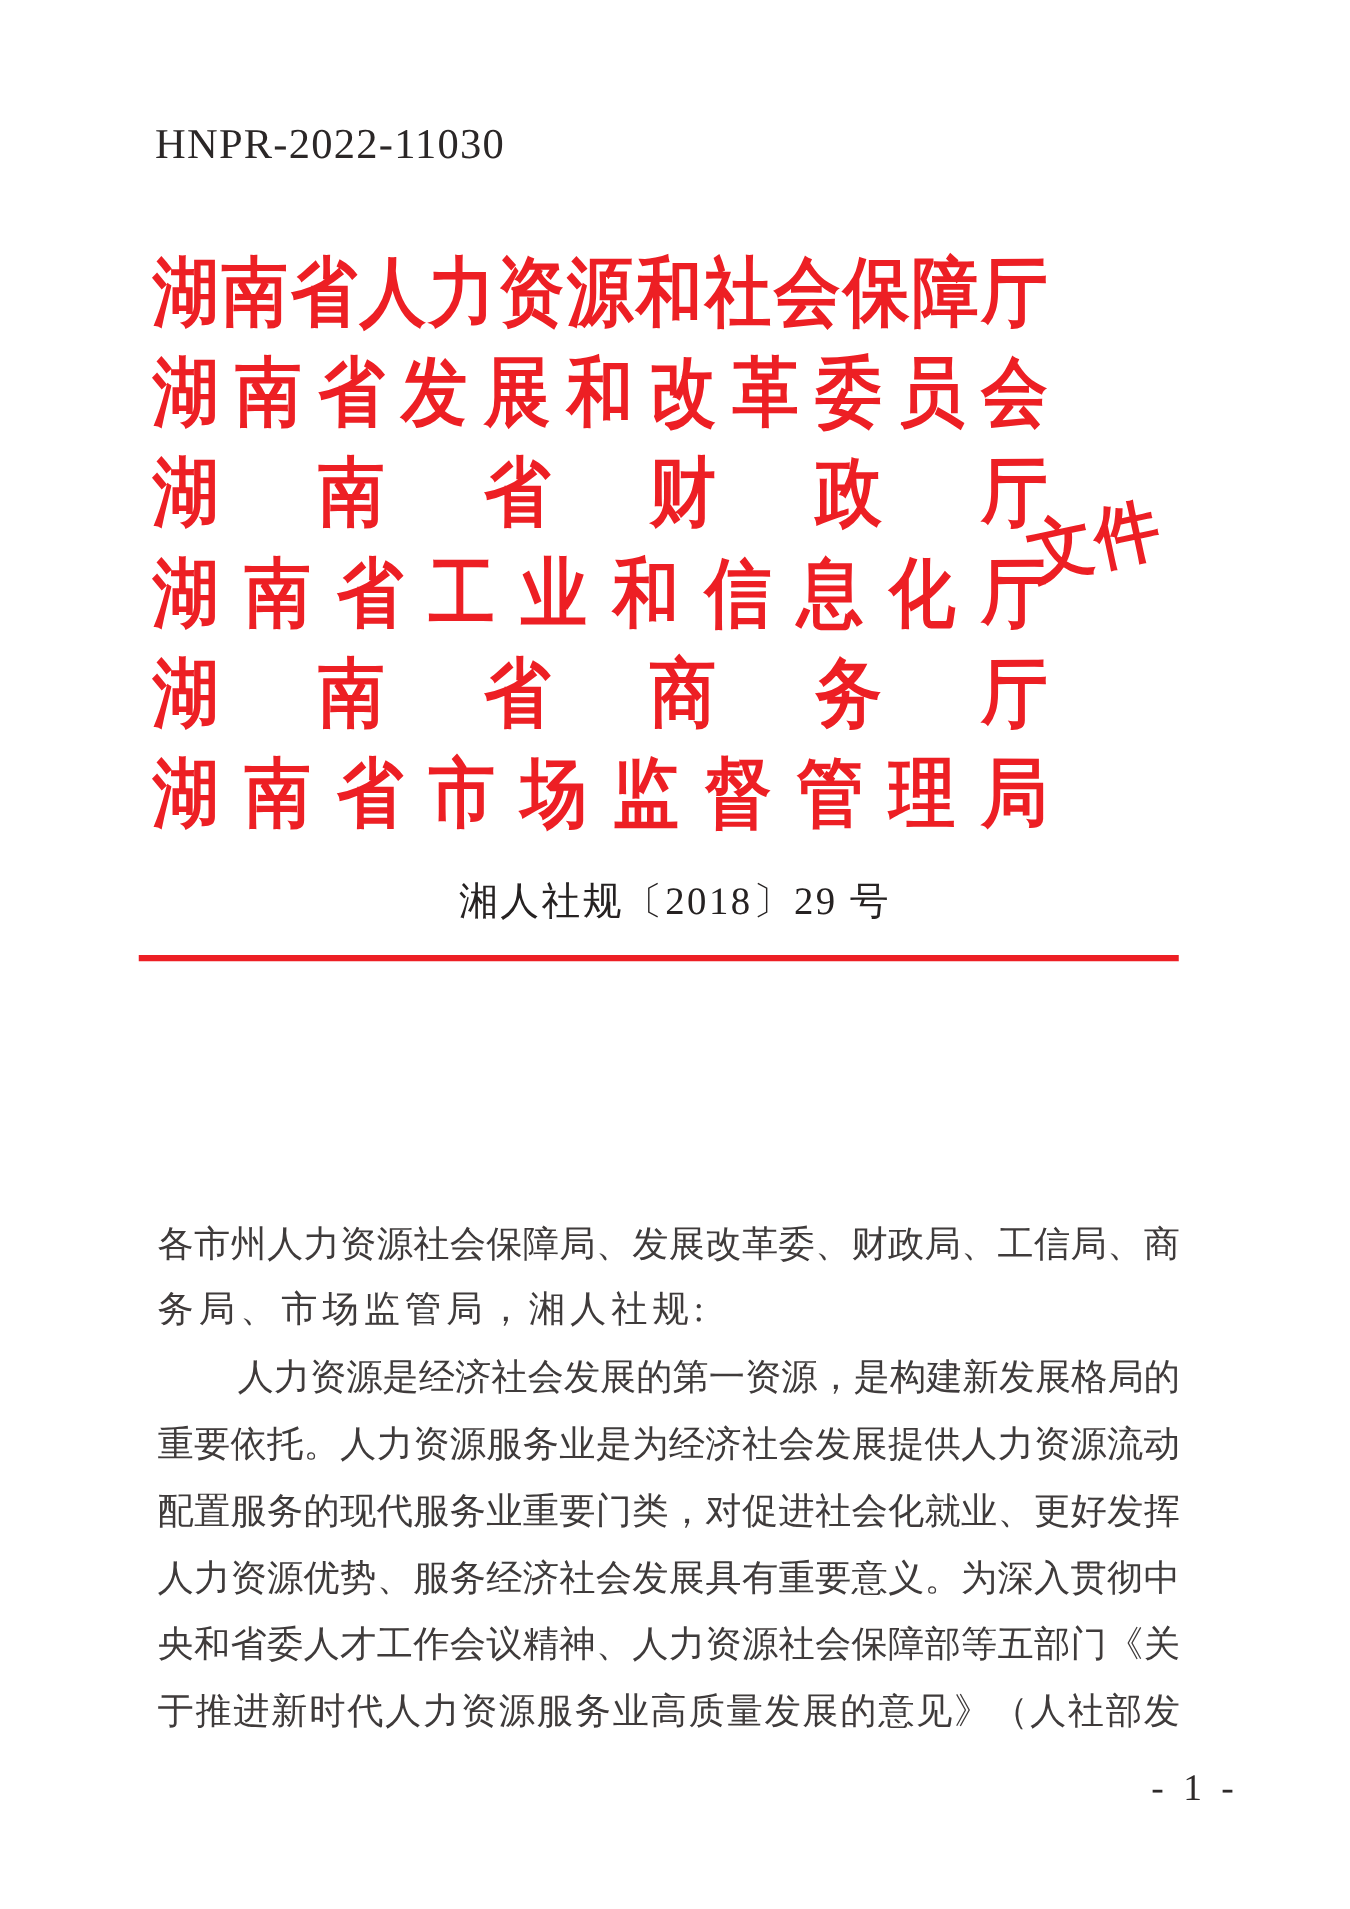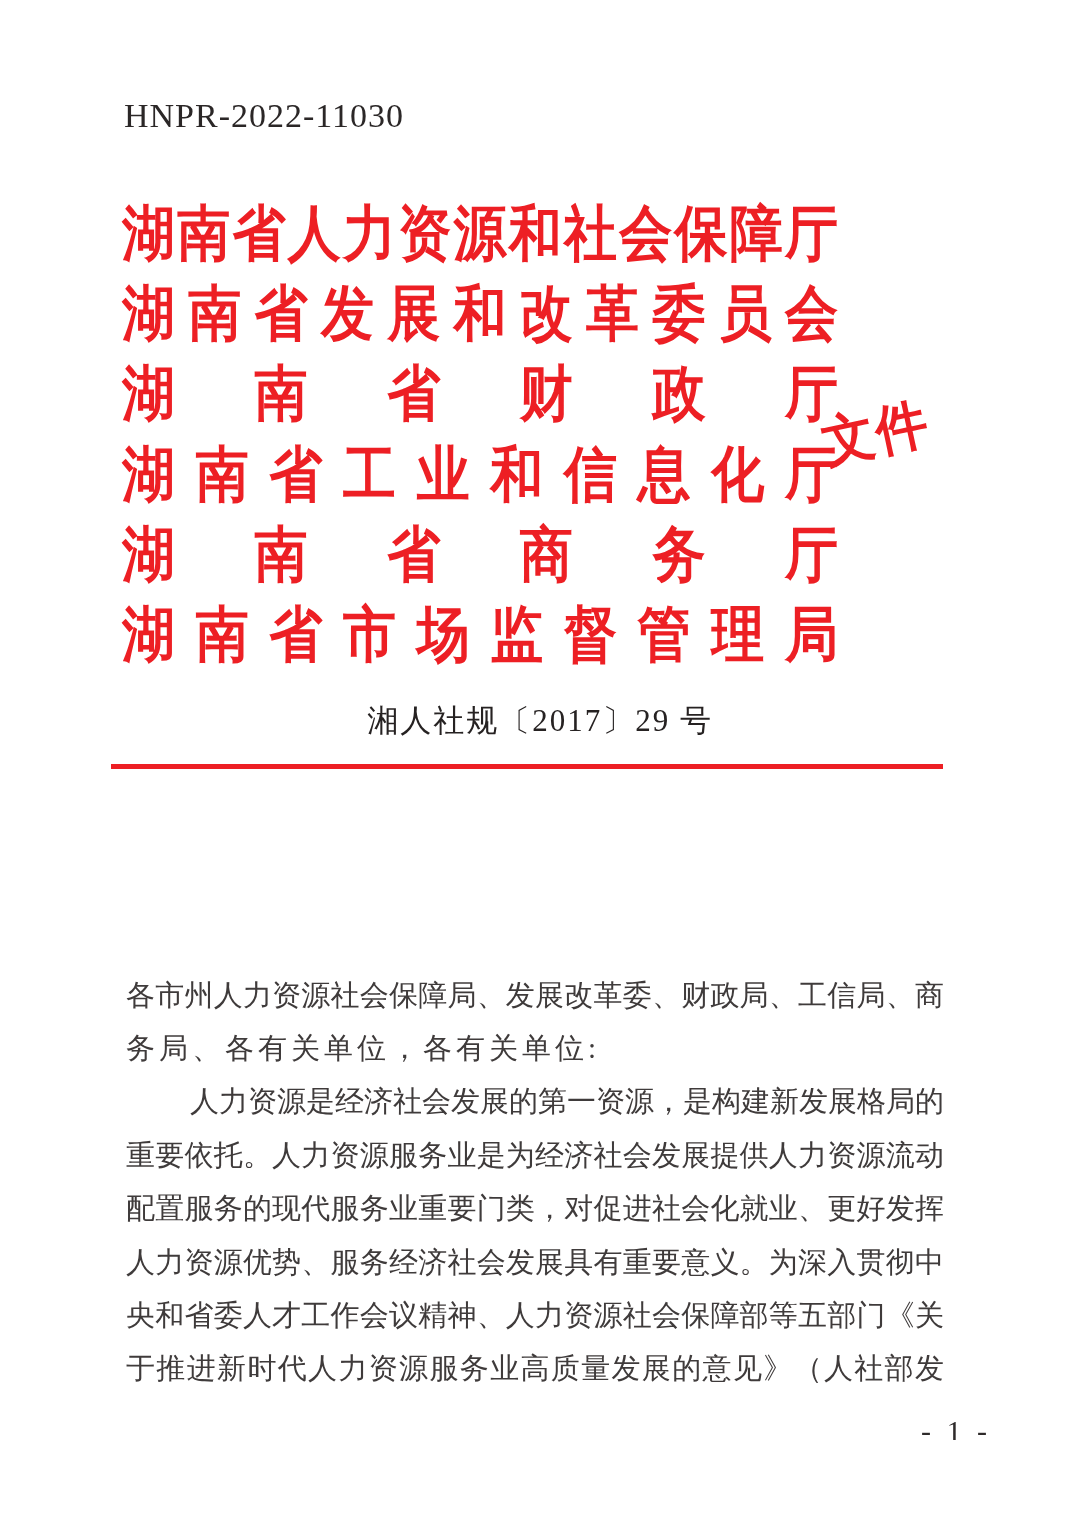--- a/index.html
+++ b/index.html
@@ -210,21 +210,21 @@
         <span>监</span>
         <span>督</span>
         <span>管</span>
         <span>理</span>
         <span>局</span>
       </div>
   </div>
 
   <div class="wenjian">文件</div>
 
-  <div class="doc-number">湘人社规〔2017〕29 号</div>
+  <div class="doc-number">湘人社规〔2018〕29 号</div>
 
   <div class="red-rule"></div>
 
 
   <div class="body-block">
     <div class="body-line">
         <span>各</span>
         <span>市</span>
         <span>州</span>
         <span>人</span>
@@ -246,21 +246,21 @@
         <span>财</span>
         <span>政</span>
         <span>局</span>
         <span>、</span>
         <span>工</span>
         <span>信</span>
         <span>局</span>
         <span>、</span>
         <span>商</span>
       </div>
-    <div class="body-line partial">务局、各有关单位，各有关单位:</div>
+    <div class="body-line partial">务局、市场监管局，湘人社规:</div>
     <div class="body-line indent">
         <span>人</span>
         <span>力</span>
         <span>资</span>
         <span>源</span>
         <span>是</span>
         <span>经</span>
         <span>济</span>
         <span>社</span>
         <span>会</span>

